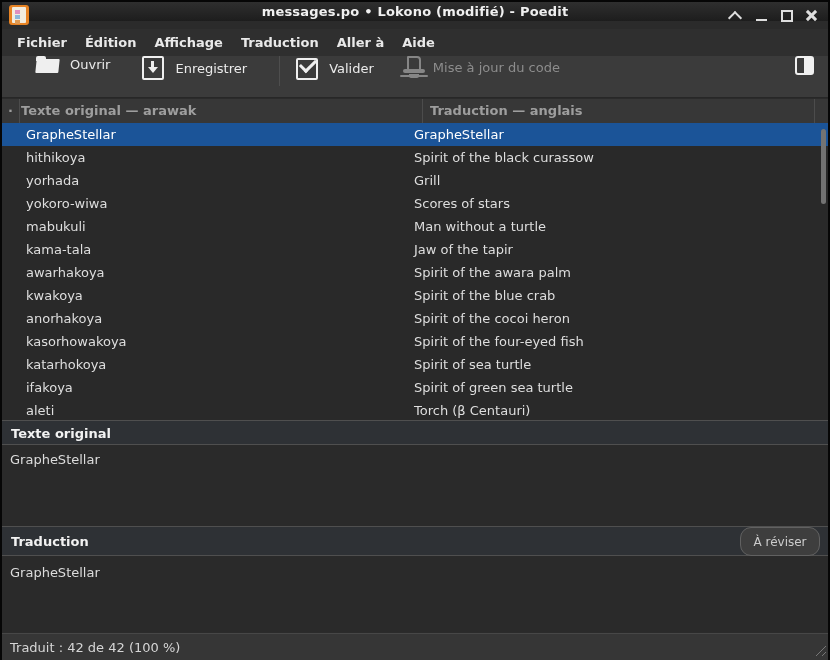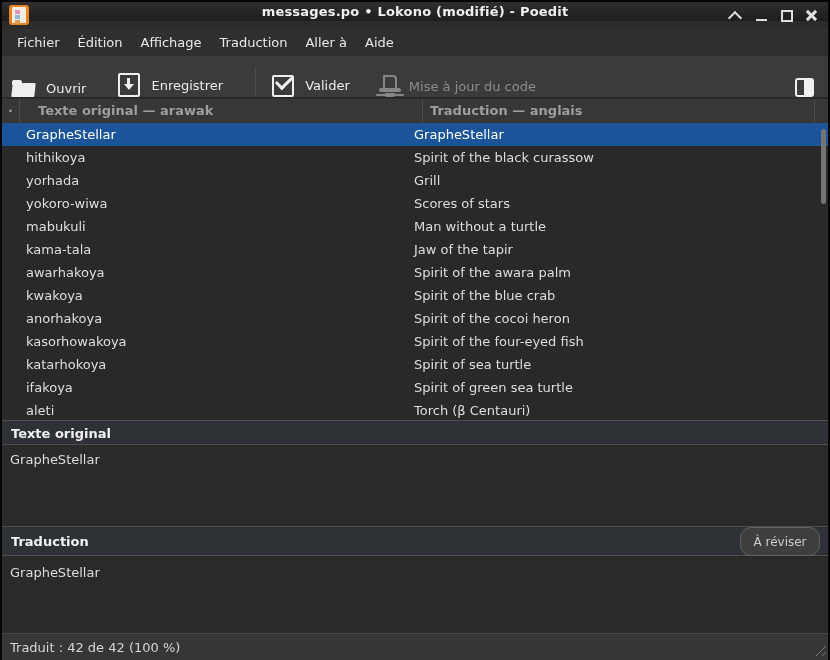--- a/index.html
+++ b/index.html
@@ -23,26 +23,26 @@
   .wc-shade{right:81px}.wc-min{right:55px}.wc-max{right:29px}.wc-close{right:5px}
   .wc-shade i{width:8px;height:8px;border-left:2px solid #dedede;border-top:2px solid #dedede;transform:rotate(45deg);margin-top:5px;}
   .wc-min i{width:11px;height:2px;background:#dedede;margin-top:9px;}
   .wc-max i{width:8px;height:8px;border:2px solid #dedede;}
   .wc-close i{position:relative;width:13px;height:13px;display:block;}
   .wc-close i::before,.wc-close i::after{content:"";position:absolute;left:5px;top:0;width:3px;height:13px;background:#dedede;}
   .wc-close i::before{transform:rotate(45deg);} .wc-close i::after{transform:rotate(-45deg);}
 
   
   .menubar{position:absolute;left:0;top:27px;width:826px;height:27px;background:#2f2f2f;
-    display:flex;align-items:center;padding-left:6px;box-sizing:border-box;}
+    display:flex;align-items:center;padding-left:6px;box-sizing:border-box;font-weight:bold;}
   .menu-item{color:#e9e9e9;font-size:13px;padding:4px 9px;cursor:default;}
 
   
   .toolbar{position:absolute;left:0;top:54px;width:826px;height:42px;background:#3b3b3b;
-    display:flex;align-items:flex-end;padding-left:10px;box-sizing:border-box;border-bottom:1px solid #272727;}
+    display:flex;align-items:flex-start;padding-left:34px;box-sizing:border-box;border-bottom:1px solid #272727;}
   .tb-btn{display:flex;align-items:center;gap:11px;margin-right:32px;cursor:default;}
   .tb-label{color:#ebebeb;font-size:13px;}
   .tb-btn.disabled .tb-label{color:#8d8d8d;}
   .tb-sep{width:1px;height:30px;background:#4e4e4e;margin:0 16px 0 0;}
   .icon-folder{width:23px;height:17px;position:relative;}
   .icon-folder::before{content:"";position:absolute;left:0;top:0;width:10px;height:5px;background:#efefef;border-radius:2px 2px 0 0;}
   .icon-folder::after{content:"";position:absolute;left:0;top:3px;width:23px;height:14px;background:#efefef;border-radius:1px;transform:skewX(-6deg);}
   .icon-save{width:18px;height:20px;border:2px solid #efefef;border-radius:2px;position:relative;}
   .icon-save::before{content:"";position:absolute;left:7px;top:3px;width:3px;height:7px;background:#efefef;}
   .icon-save::after{content:"";position:absolute;left:3.5px;top:9px;width:0;height:0;border-left:5px solid transparent;border-right:5px solid transparent;border-top:6px solid #efefef;}
@@ -53,21 +53,21 @@
   .icon-update::after{content:"";position:absolute;left:-3px;top:13px;width:22px;height:4px;background:#868686;border-radius:2px;box-shadow:4px 5px 0 -1px #868686,-4px 5px 0 -1px #868686 ;}
   .icon-update b{position:absolute;left:3px;top:18px;width:10px;height:4px;background:#868686;border-radius:0 0 2px 2px;}
   .tb-right{margin-left:auto;margin-right:14px;display:flex;align-items:center;}
   .icon-sidebar{width:15px;height:15px;border:2px solid #f0f0f0;border-radius:3px;position:relative;}
   .icon-sidebar::after{content:"";position:absolute;top:0;bottom:0;right:0;width:8px;background:#f0f0f0;}
 
   
   .grid-header{position:absolute;left:0;top:97px;width:826px;height:24px;background:#373737;
     font-size:13px;font-weight:bold;color:#9e9e9e;}
   .gh-marker{position:absolute;left:0;top:0;width:18px;height:24px;text-align:center;line-height:24px;border-right:1px solid #4c4c4c;box-sizing:border-box;}
-  .gh-source{position:absolute;left:36px;top:0;line-height:24px;}
+  .gh-source{position:absolute;left:19px;top:0;line-height:24px;}
   .gh-sep{position:absolute;left:420px;top:0;width:1px;height:24px;background:#4c4c4c;}
   .gh-sep2{position:absolute;left:812px;top:0;width:1px;height:24px;background:#4c4c4c;}
   .gh-translation{position:absolute;left:428px;top:0;line-height:24px;}
 
   
   .list{position:absolute;left:0;top:121px;width:826px;height:297px;background:#292929;overflow:hidden;}
   .row{height:23px;display:flex;align-items:center;font-size:13px;color:#dedede;cursor:default;}
   .row .c1{width:404px;padding-left:24px;box-sizing:border-box;white-space:nowrap;overflow:hidden;}
   .row .c2{flex:1;padding-left:8px;white-space:nowrap;overflow:hidden;}
   .row.selected{background:#1b5498;color:#ffffff;}

